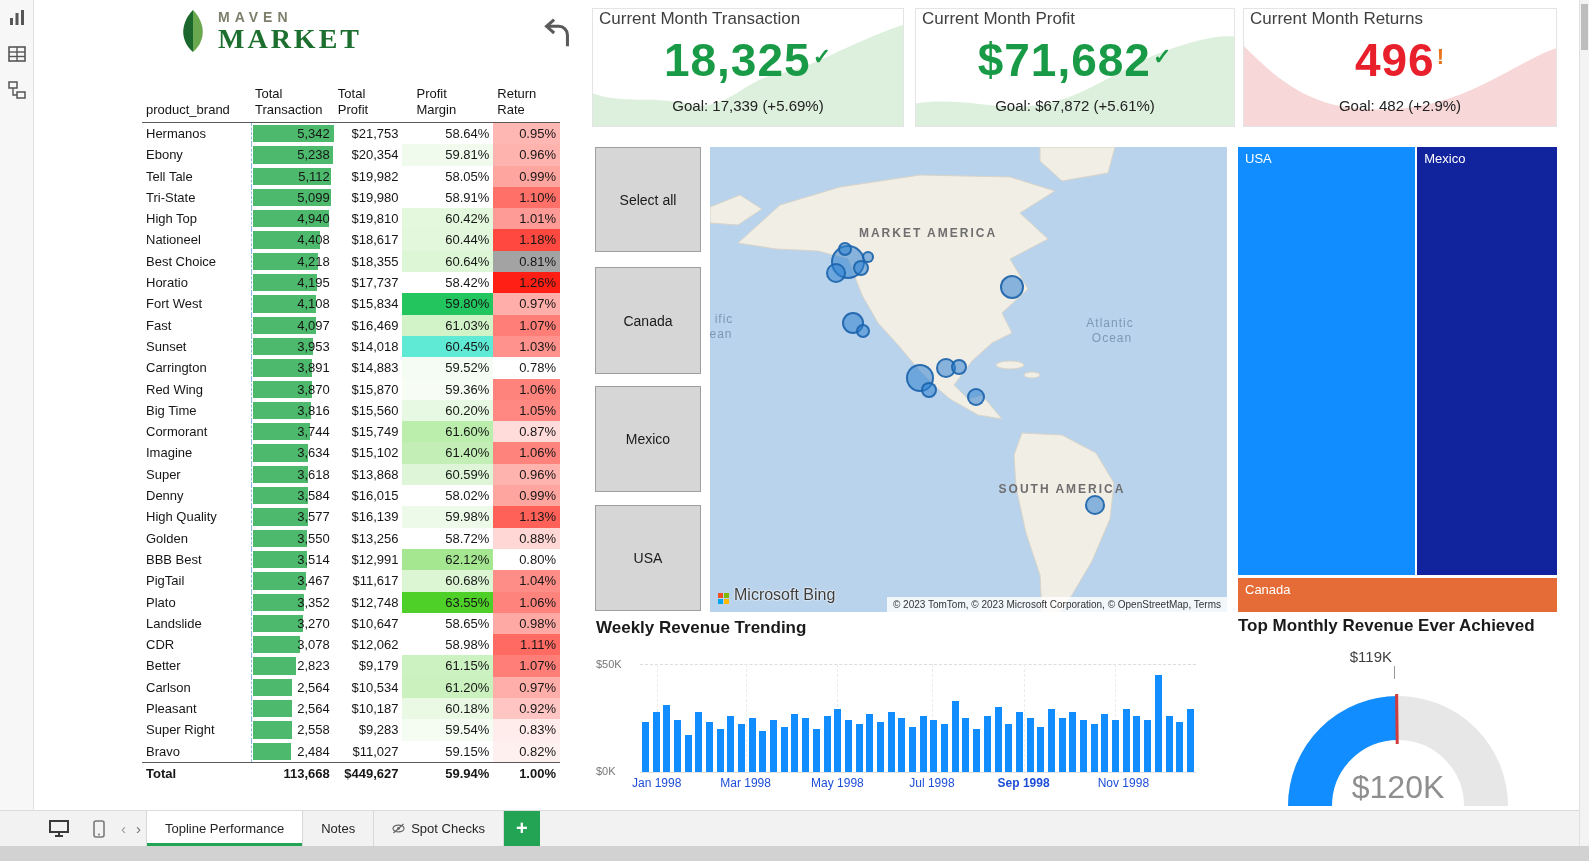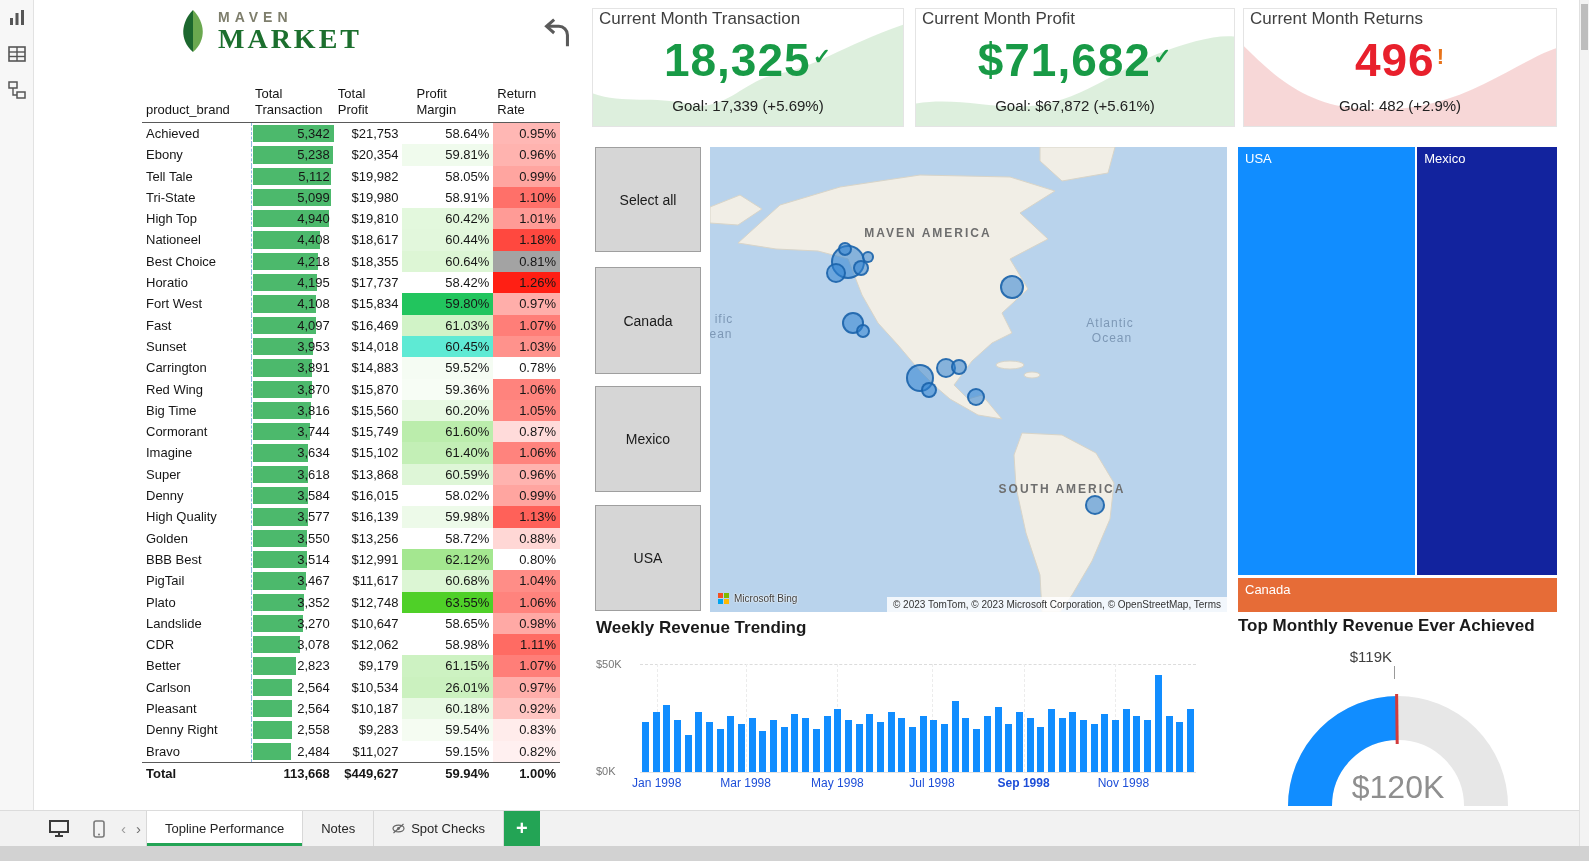--- a/index.html
+++ b/index.html
@@ -38,21 +38,21 @@
   
   .slbtn{position:absolute;left:595px;width:106px;background:#d6d6d6;border:1px solid #9f9f9f;display:flex;align-items:center;justify-content:center;font-size:14px;color:#1a1a1a;box-sizing:border-box;cursor:pointer;}
 
   
   .map{position:absolute;left:710px;top:147px;width:517px;height:465px;background:#b9d3ec;overflow:hidden;}
   .map svg.land{position:absolute;left:0;top:0;}
   .bub{position:absolute;border-radius:50%;background:rgba(45,130,210,.55);border:2px solid rgba(26,98,168,.85);box-sizing:border-box;}
   .mlab{position:absolute;transform:translate(-50%,-50%);white-space:nowrap;}
   .mlab.region{font-size:12px;font-weight:bold;color:#6e6e6e;letter-spacing:2px;}
   .mlab.water{font-size:12px;color:#7d98b6;letter-spacing:1px;}
-  .bingbadge{position:absolute;left:8px;bottom:8px;display:flex;gap:5px;align-items:flex-start;font-size:10px;color:#3c3c3c;text-shadow:0 0 2px #fff,0 0 2px #fff;}
+  .bingbadge{position:absolute;left:8px;bottom:8px;display:flex;gap:5px;align-items:flex-end;font-size:16px;color:#3c3c3c;text-shadow:0 0 2px #fff,0 0 2px #fff;}
   .mslogo{width:11px;height:11px;display:grid;grid-template-columns:5px 5px;grid-template-rows:5px 5px;gap:1px;}
   .mslogo i{display:block;}
   .attrib{position:absolute;right:0;bottom:0;background:rgba(255,255,255,.82);font-size:10px;color:#333;padding:2px 6px;}
   .attrib .lnk{cursor:pointer;text-align:right;}
 
   
   .tmap{position:absolute;left:1238px;top:147px;width:319px;height:465px;background:#fff;}
   .tmi{position:absolute;color:#fff;font-size:13px;padding:4px 7px;box-sizing:border-box;cursor:pointer;}
 
   
@@ -163,21 +163,21 @@
               <div>Margin</div>
             </th>
           <th>
               <div>Return</div>
               <div>Rate</div>
             </th>
         </tr>
       </thead>
       <tbody>
           <tr>
-            <td>Achieved</td>
+            <td>Hermanos</td>
             <td class="c-trans">
               <div class="bar" style="width:100.0%;background:#4CB96C"></div>
               <span class="num">5,342</span>
             </td>
             <td class="r">$21,753</td>
             <td class="r" style="background:">58.64%</td>
             <td class="r" style="background:rgb(255,183,180)">0.95%</td>
           </tr>
           <tr>
             <td>Ebony</td>
@@ -429,35 +429,35 @@
             <td class="r" style="background:rgb(205,242,194)">61.15%</td>
             <td class="r" style="background:rgb(255,126,120)">1.07%</td>
           </tr>
           <tr>
             <td>Carlson</td>
             <td class="c-trans">
               <div class="bar" style="width:48.0%;background:#4CB96C"></div>
               <span class="num">2,564</span>
             </td>
             <td class="r">$10,534</td>
-            <td class="r" style="background:rgb(203,241,191)">26.01%</td>
+            <td class="r" style="background:rgb(203,241,191)">61.20%</td>
             <td class="r" style="background:rgb(255,174,170)">0.97%</td>
           </tr>
           <tr>
             <td>Pleasant</td>
             <td class="c-trans">
               <div class="bar" style="width:48.0%;background:#4CB96C"></div>
               <span class="num">2,564</span>
             </td>
             <td class="r">$10,187</td>
             <td class="r" style="background:rgb(233,249,228)">60.18%</td>
             <td class="r" style="background:rgb(255,197,194)">0.92%</td>
           </tr>
           <tr>
-            <td>Denny Right</td>
+            <td>Super Right</td>
             <td class="c-trans">
               <div class="bar" style="width:47.9%;background:#4CB96C"></div>
               <span class="num">2,558</span>
             </td>
             <td class="r">$9,283</td>
             <td class="r" style="background:rgb(245,252,242)">59.54%</td>
             <td class="r" style="background:rgb(255,236,235)">0.83%</td>
           </tr>
           <tr>
             <td>Bravo</td>
@@ -515,21 +515,21 @@
   <div class="map">
     <svg class="land" width="517" height="465" viewBox="0 0 517 465">
       <path d="M330,0 L405,0 L398,26 L352,34 L330,14 Z" fill="#f1eee6" stroke="#d8d4c8"></path>
       <path d="M0,60 L30,48 L52,62 L28,78 L0,76 Z" fill="#f1eee6" stroke="#d8d4c8"></path>
       <path d="M28,96 L70,58 L130,40 L210,28 L300,30 L345,44 L310,66 L338,92 L300,112 L318,142 L292,166 L302,186 L282,196 L262,214 L244,238 L258,252 L272,248 L292,272 L268,268 L240,252 L226,240 L210,224 L188,198 L168,176 L152,148 L138,112 L108,104 L66,102 Z" fill="#f1eee6" stroke="#d8d4c8"></path>
       <ellipse cx="300" cy="218" rx="14" ry="4" fill="#f1eee6" stroke="#d8d4c8"></ellipse>
       <ellipse cx="322" cy="228" rx="8" ry="3" fill="#f1eee6" stroke="#d8d4c8"></ellipse>
       <path d="M312,286 L352,288 L386,306 L404,336 L400,372 L382,414 L362,448 L350,465 L332,465 L330,428 L316,386 L306,340 L304,308 Z" fill="#f1eee6" stroke="#d8d4c8"></path>
     </svg>
     <div id="map-labels">
-        <div class="mlab region" style="left: 218px; top: 86px;">MAVEN AMERICA</div>
+        <div class="mlab region" style="left: 218px; top: 86px;">MARKET AMERICA</div>
         <div class="mlab region" style="left: 352px; top: 342px;">SOUTH AMERICA</div>
         <div class="mlab water" style="left: 400px; top: 176px;">Atlantic</div>
         <div class="mlab water" style="left: 402px; top: 191px;">Ocean</div>
         <div class="mlab water" style="left: 14px; top: 172px;">ific</div>
         <div class="mlab water" style="left: 11px; top: 187px;">ean</div>
       </div>
     <div id="map-bubbles">
         <div class="bub" style="left: 121px; top: 98px; width: 34px; height: 34px;"></div>
         <div class="bub" style="left: 116px; top: 116px; width: 20px; height: 20px;"></div>
         <div class="bub" style="left: 143px; top: 113px; width: 16px; height: 16px;"></div>

